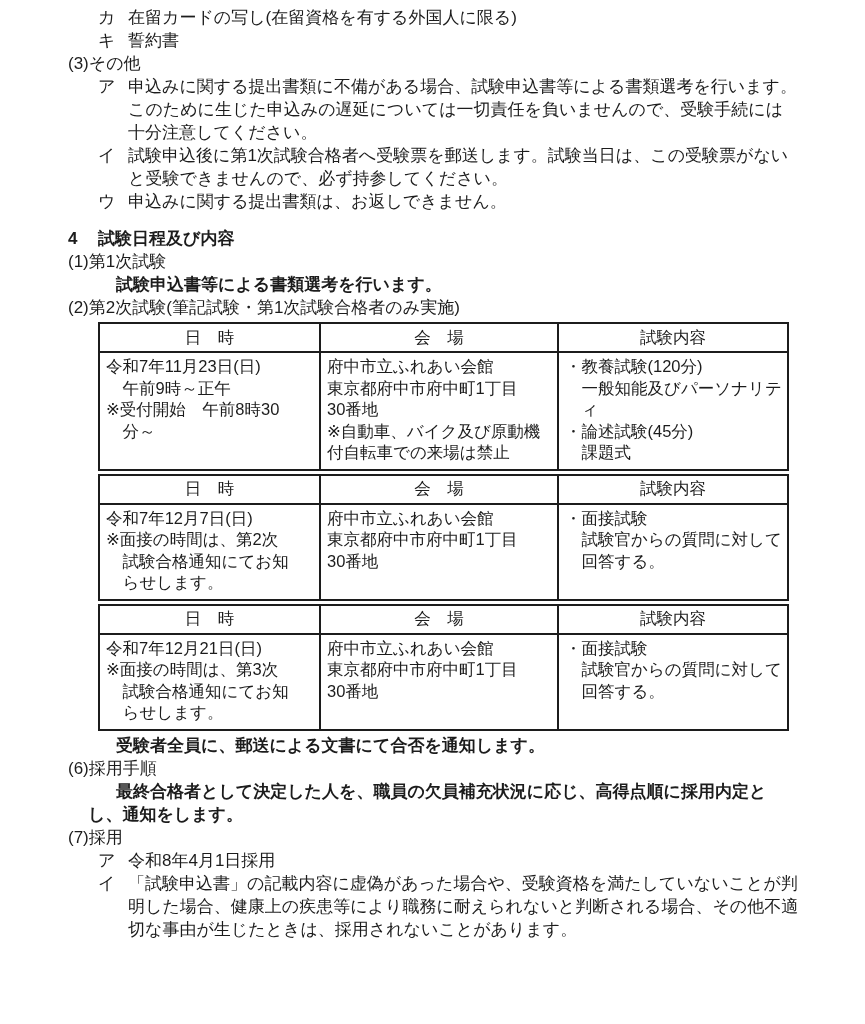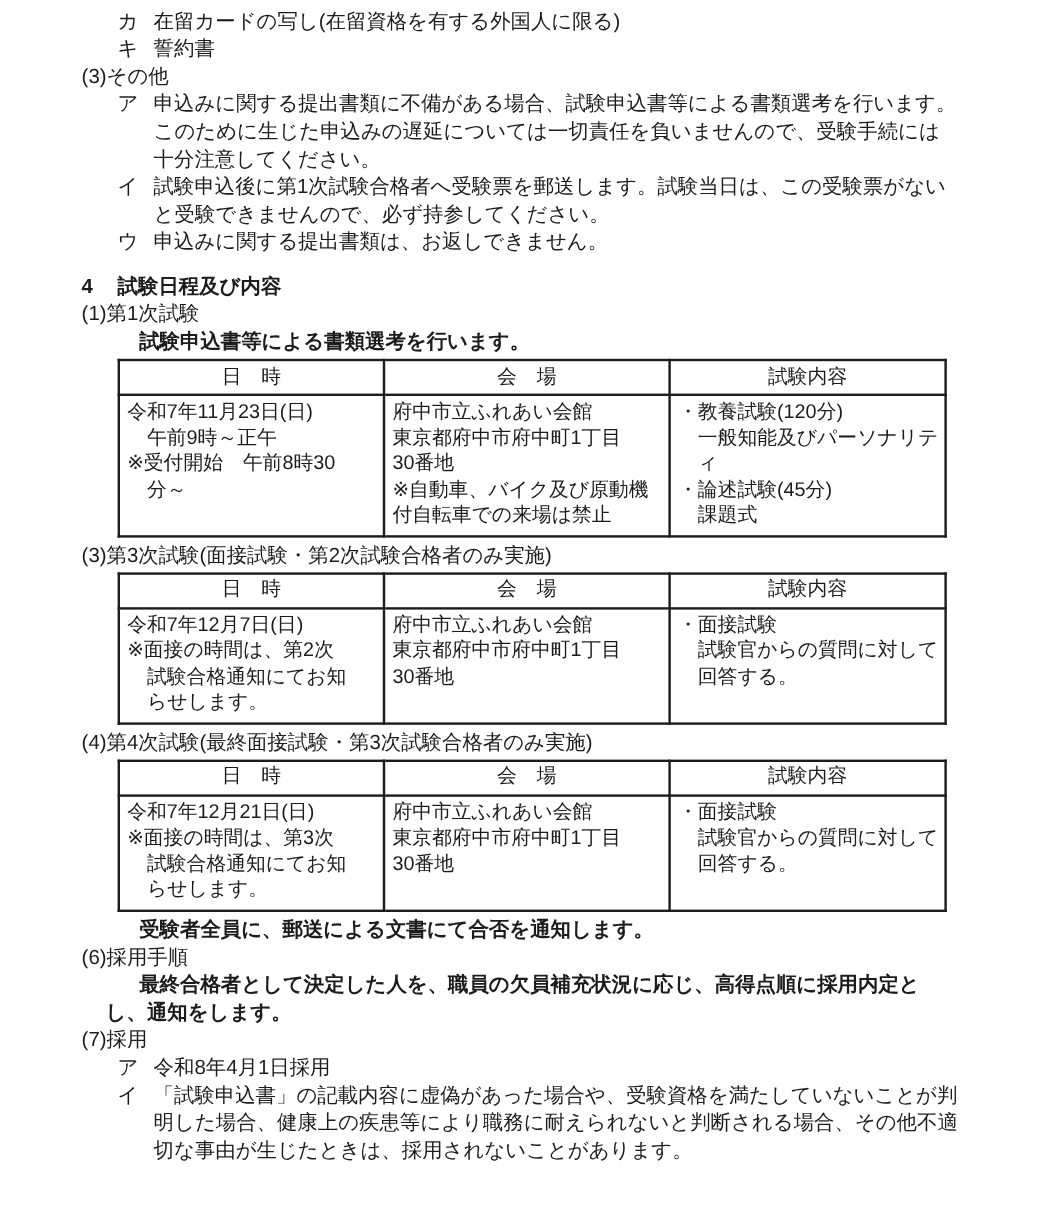--- a/index.html
+++ b/index.html
@@ -88,20 +88,21 @@
   </div>
 
   <div class="heading">
     <span class="num">4</span>
     <span>試験日程及び内容</span>
   </div>
 
   <div class="label-row">(1)第1次試験</div>
   <div class="para">試験申込書等による書類選考を行います。</div>
 
+  <div class="label-row">(2)第2次試験(筆記試験・第1次試験合格者のみ実施)</div>
   <table class="exam-table">
     <colgroup>
         <col class="c1">
         <col class="c2">
         <col class="c3">
       </colgroup>
     <thead>
       <tr>
         <th>日　時</th>
         <th>会　場</th>
@@ -121,21 +122,20 @@
 付自転車での来場は禁止</td>
         <td>・教養試験(120分)
 　一般知能及びパーソナリテ
 　ィ
 ・論述試験(45分)
 　課題式</td>
       </tr>
     </tbody>
   </table>
 
-  <div class="label-row">(3)第3次試験(面接試験・第2次試験合格者のみ実施)</div>
   <table class="exam-table">
     <colgroup>
         <col class="c1">
         <col class="c2">
         <col class="c3">
       </colgroup>
     <thead>
       <tr>
         <th>日　時</th>
         <th>会　場</th>
@@ -151,21 +151,20 @@
         <td>府中市立ふれあい会館
 東京都府中市府中町1丁目
 30番地</td>
         <td>・面接試験
 　試験官からの質問に対して
 　回答する。</td>
       </tr>
     </tbody>
   </table>
 
-  <div class="label-row">(4)第4次試験(最終面接試験・第3次試験合格者のみ実施)</div>
   <table class="exam-table">
     <colgroup>
         <col class="c1">
         <col class="c2">
         <col class="c3">
       </colgroup>
     <thead>
       <tr>
         <th>日　時</th>
         <th>会　場</th>

